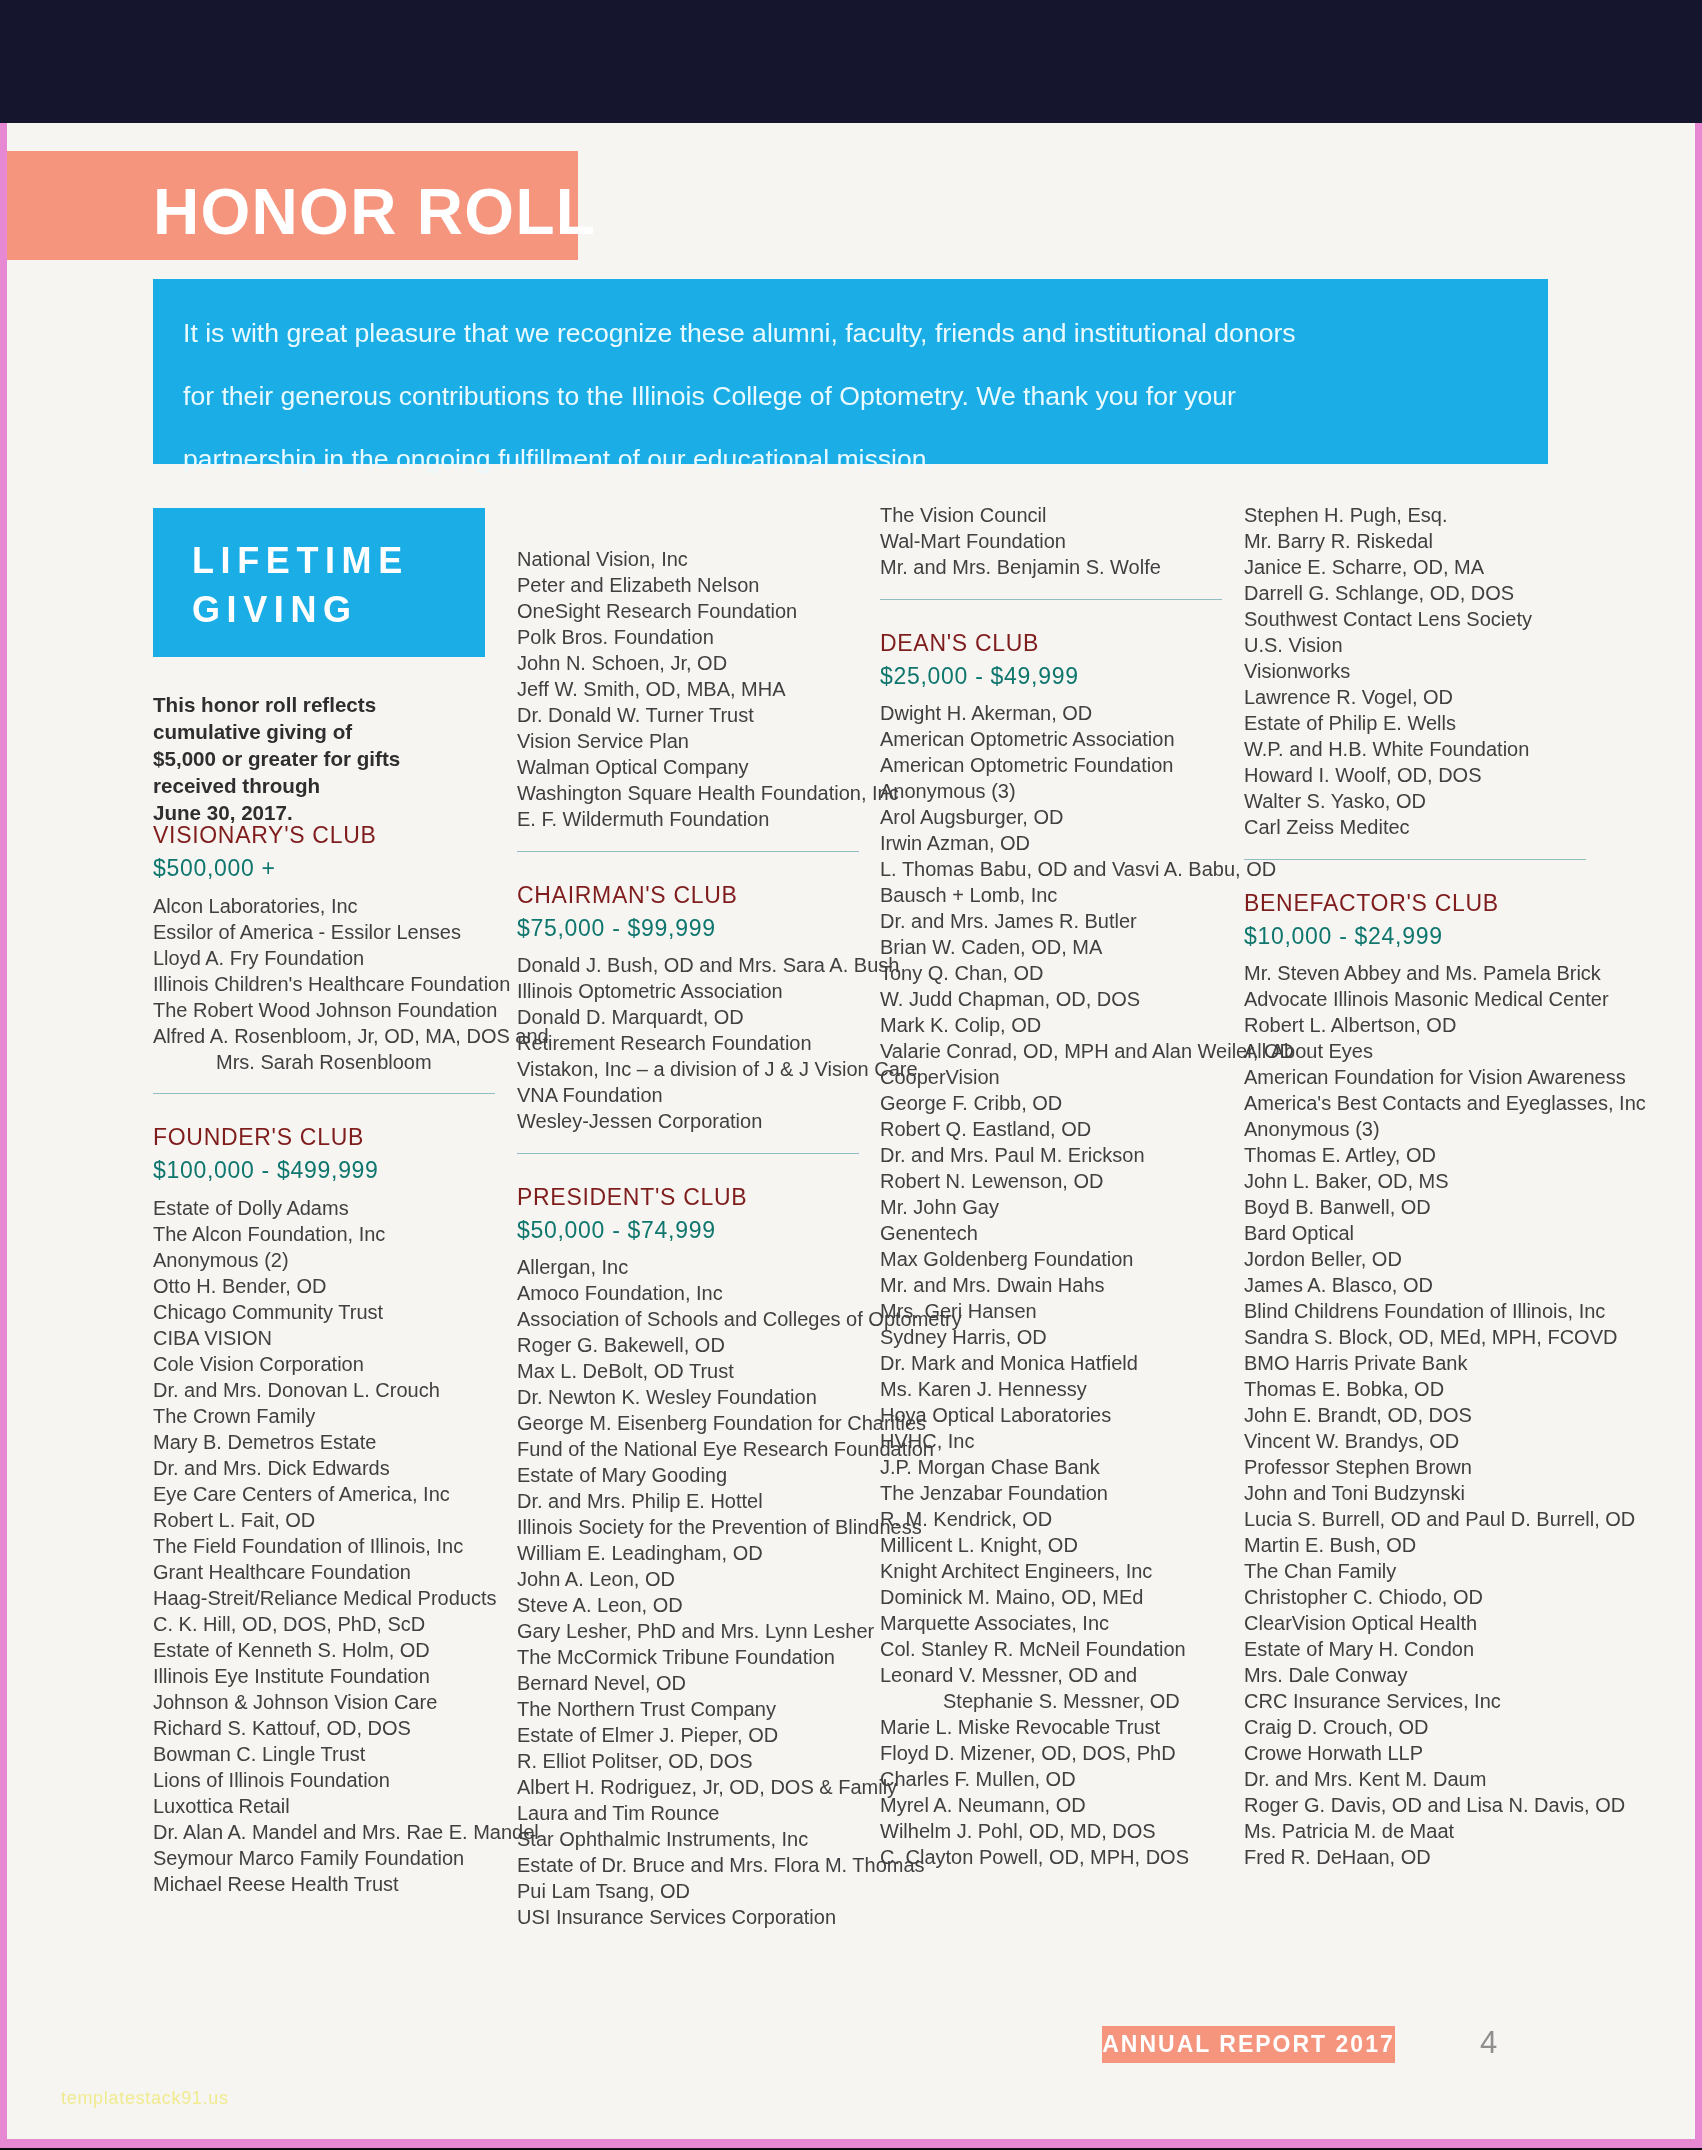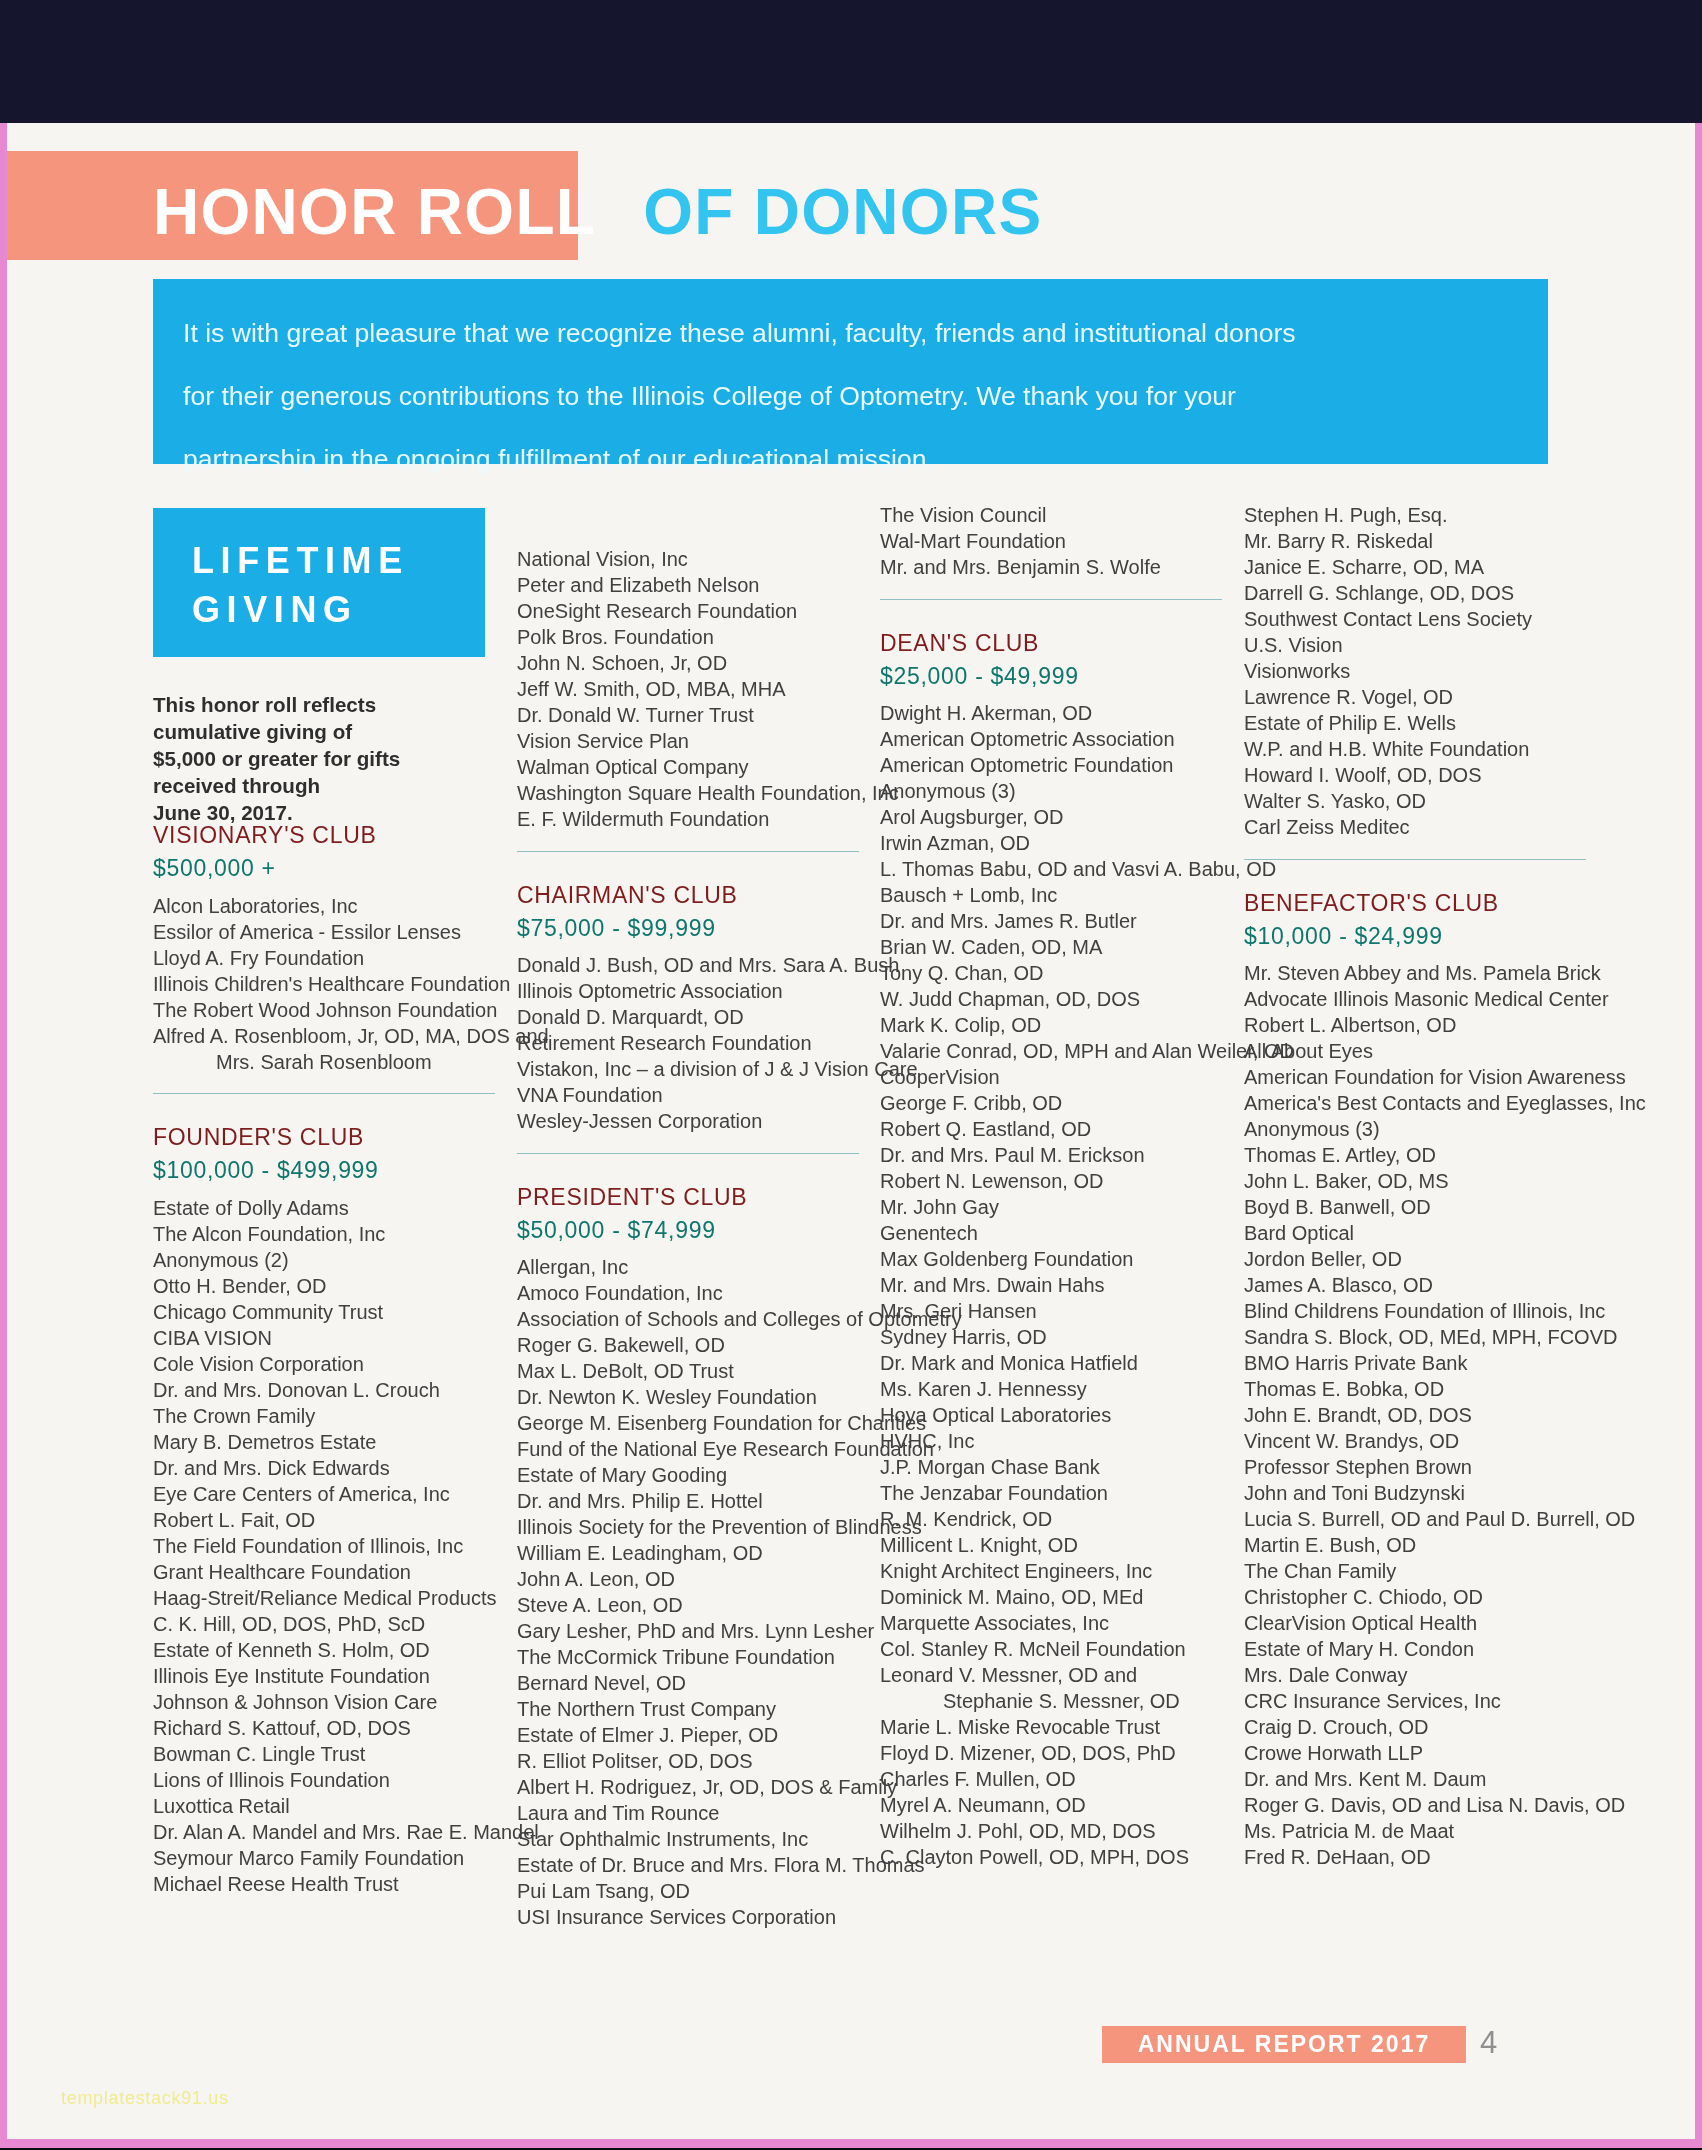--- a/index.html
+++ b/index.html
@@ -51,38 +51,37 @@
   .club-heading{font-size:23px;font-weight:400;color:#7f1d1d;letter-spacing:0.7px;
     line-height:29px;margin:0 0 4px 0;white-space:nowrap;}
   .club-range{font-size:23px;font-weight:400;color:#0f766e;letter-spacing:0.7px;
     line-height:28px;margin:0 0 10.6px 0;white-space:nowrap;}
   ul.donor-list{list-style:none;margin:0;padding:0;}
   ul.donor-list li{font-size:20px;font-weight:400;color:#404040;line-height:26px;white-space:nowrap;}
   ul.donor-list li.indent{padding-left:63px;}
   .section-divider{border:none;border-top:1.3px solid #76b2b5;width:100%;margin:18.6px 0 29px 0;opacity:.8;}
 
   
-  .footer-bar{position:absolute;left:1102px;top:2026px;width:364px;height:37px;background:#f6957e;
+  .footer-bar{position:absolute;left:1102px;top:2026px;width:293px;height:37px;background:#f6957e;
     display:flex;align-items:center;justify-content:center;color:#fff;font-size:23px;font-weight:700;letter-spacing:2px;white-space:nowrap;}
   .page-number{position:absolute;left:1480px;top:2025px;font-size:31px;color:#8f8f8f;font-weight:400;}
   .watermark{position:absolute;left:61px;top:2088px;font-size:18px;color:#f0eb8f;letter-spacing:0.7px;}
 </style>
 </head>
 <body>
 
 <div class="top-bar"></div>
 <div class="edge left"></div>
 <div class="edge right"></div>
 <div class="edge bottom"></div>
 <div class="bottom-black"></div>
 
 <div class="header-band"></div>
 <div class="header-title">
   <span class="hl">HONOR ROLL</span>
-  <span class="rest">OF DONORS</span>
 </div>
 
 <div class="intro-box">
   <div class="line l0">It is with great pleasure that we recognize these alumni, faculty, friends and institutional donors</div>
   <div class="line l1">for their generous contributions to the Illinois College of Optometry. We thank you for your</div>
   <div class="line l2">partnership in the ongoing fulfillment of our educational mission.</div>
 </div>
 
 <div class="lifetime-box">
   <div class="t t1">LIFETIME</div>

